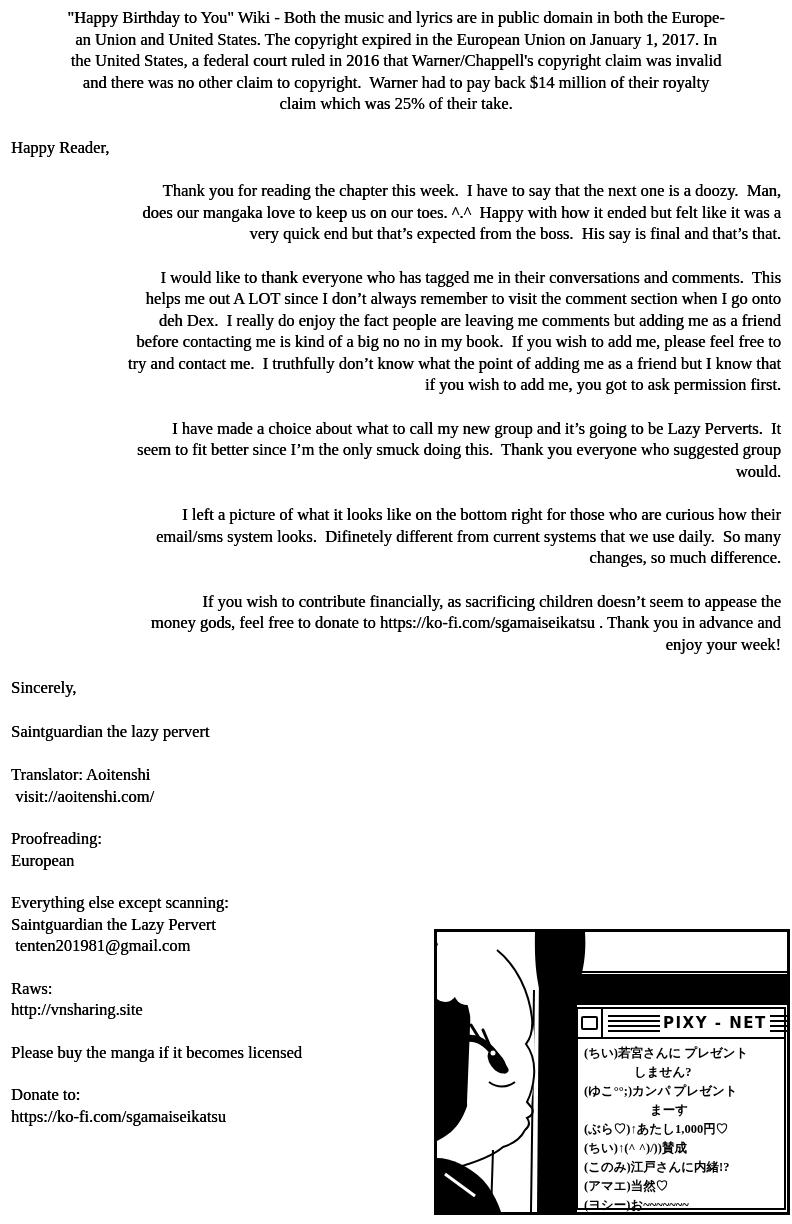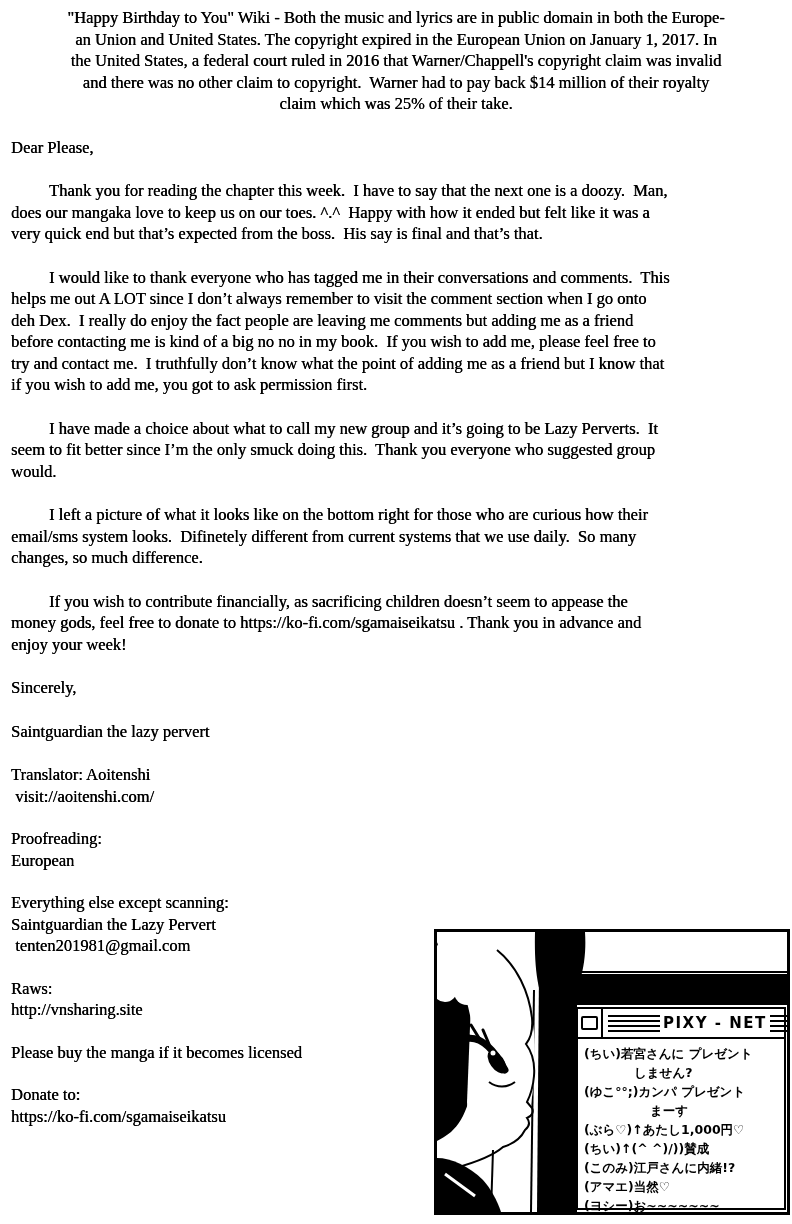--- a/index.html
+++ b/index.html
@@ -13,21 +13,21 @@
   .page { position: relative; width: 792px; height: 1224px; background:#fff; }
 
   
   .doc {
     position: absolute; left: 11px; top: 7px; width: 770px;
     font-size: 16.5px; line-height: 21.5px;
     text-shadow: 0.35px 0 0 #000; 
   }
   .doc p { margin: 0 0 22px 0; white-space: pre-wrap; }
   .doc p.center { text-align: center; }
-  .doc p.indent { text-indent: 38px; }
+  .doc p.indent { text-indent: 38px; text-align: right; }
   .doc p.tight  { margin-bottom: 21px; }
 
   
   .panel {
     position: absolute; left: 434px; top: 929px;
     width: 356px; height: 286px;
     background: #a3a3a3; border: 3px solid #000;
     box-sizing: border-box;
   }
   .panel svg { position: absolute; left: 0; top: 0; }
@@ -59,36 +59,36 @@
     background: repeating-linear-gradient(to bottom, #000 0, #000 2px, transparent 2px, transparent 5px);
   }
   .stripes.left  { flex: 0 0 52px; margin-left: 5px; }
   .stripes.right { flex: 0 0 18px; margin-right: 2px; }
   .win-title {
     flex: 1; text-align: center;
     font-size: 15px; font-weight: bold; letter-spacing: 1.5px;
     white-space: nowrap; padding: 0 3px;
   }
   .chat { padding: 5px 3px 0 6px; font-size: 12.5px; line-height: 19px; font-weight: bold; }
-  .chat .line { white-space: nowrap; overflow: hidden; }
+  .chat .line { white-space: nowrap; overflow: hidden; font-family: Liberation Serif, serif; }
   .chat .ind-a { padding-left: 50px; }
   .chat .ind-b { padding-left: 66px; }
 </style>
 </head>
 <body>
 
 <div class="page">
 
   <div class="doc">
     <p class="center">"Happy Birthday to You" Wiki - Both the music and lyrics are in public domain in both the Europe-
 an Union and United States. The copyright expired in the European Union on January 1, 2017. In
 the United States, a federal court ruled in 2016 that Warner/Chappell's copyright claim was invalid
 and there was no other claim to copyright.  Warner had to pay back $14 million of their royalty
 claim which was 25% of their take.</p>
-    <p>Dear Please,</p>
+    <p>Happy Reader,</p>
     <p class="indent">Thank you for reading the chapter this week.  I have to say that the next one is a doozy.  Man,
 does our mangaka love to keep us on our toes. ^.^  Happy with how it ended but felt like it was a
 very quick end but that’s expected from the boss.  His say is final and that’s that.</p>
     <p class="indent">I would like to thank everyone who has tagged me in their conversations and comments.  This
 helps me out A LOT since I don’t always remember to visit the comment section when I go onto
 deh Dex.  I really do enjoy the fact people are leaving me comments but adding me as a friend
 before contacting me is kind of a big no no in my book.  If you wish to add me, please feel free to
 try and contact me.  I truthfully don’t know what the point of adding me as a friend but I know that
 if you wish to add me, you got to ask permission first.</p>
     <p class="indent">I have made a choice about what to call my new group and it’s going to be Lazy Perverts.  It

